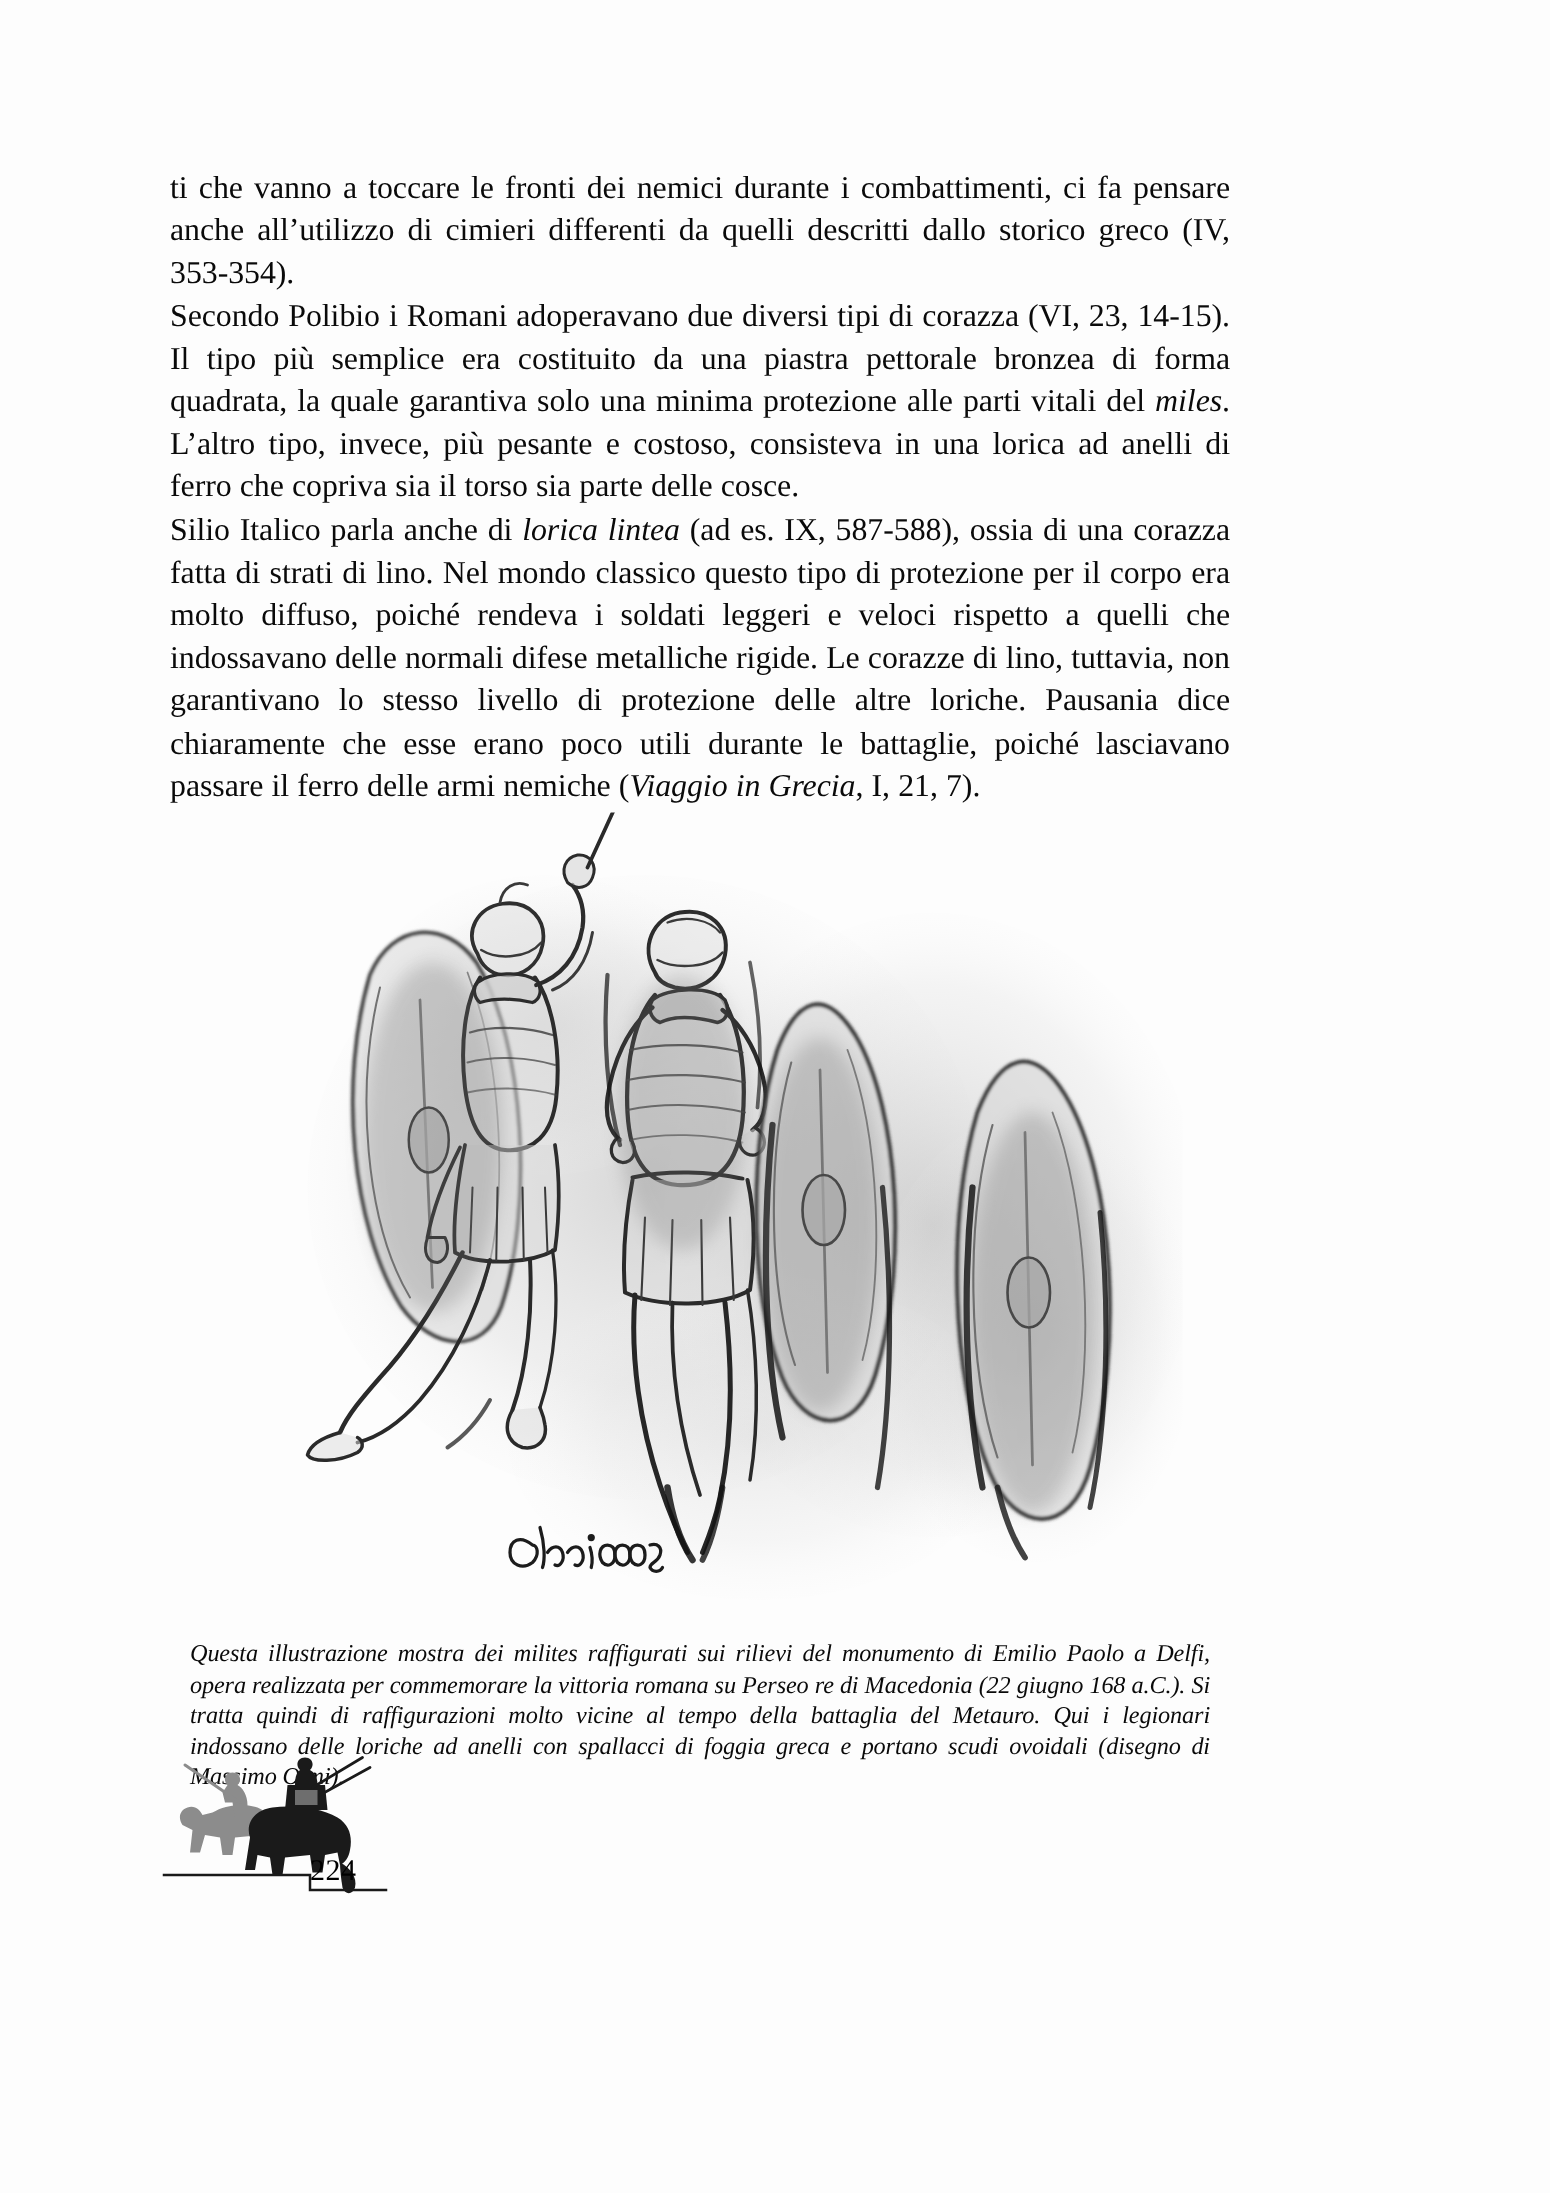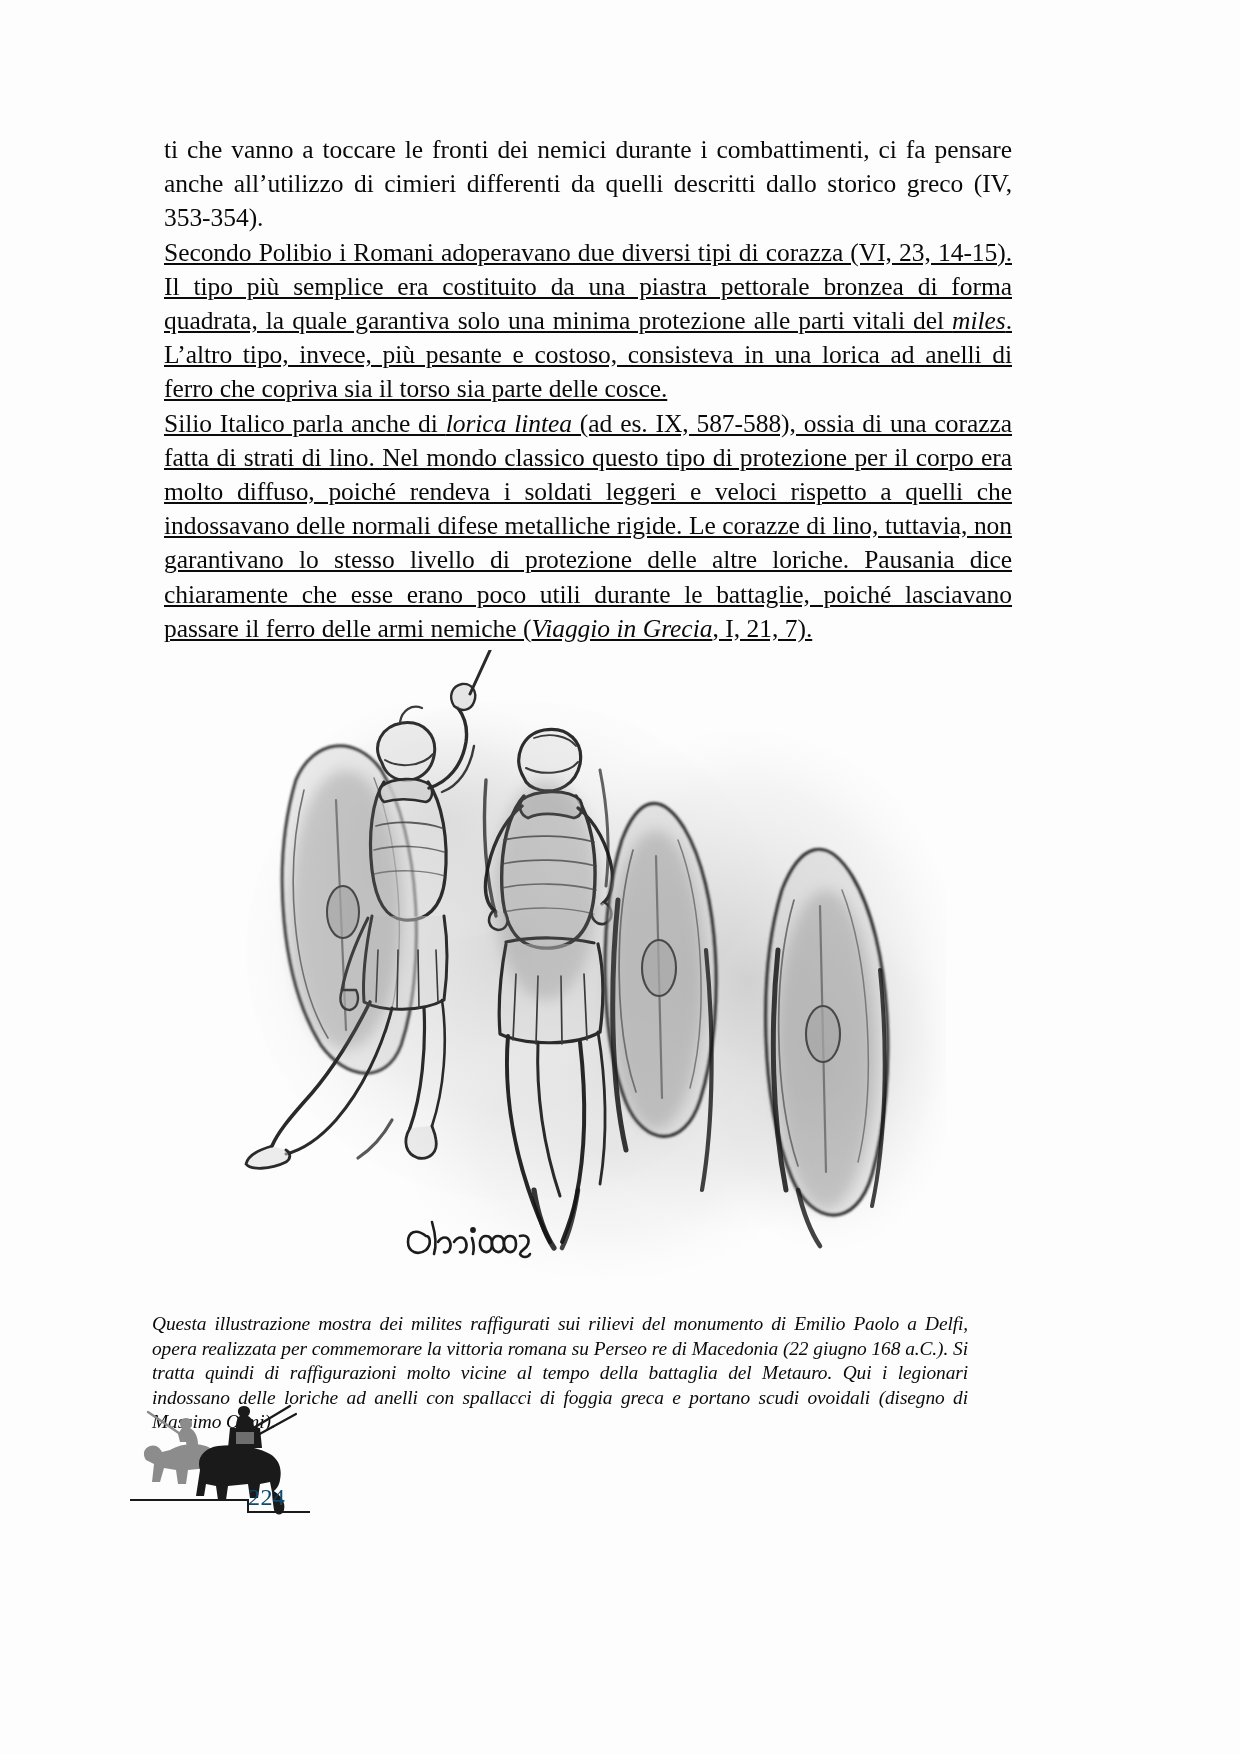--- a/index.html
+++ b/index.html
@@ -28,26 +28,25 @@
     position: absolute;
     left: 136px;
     top: 133px;
     width: 848px;
     font-size: 25.5px;
     line-height: 34.2px;
     text-align: justify;
     text-justify: inter-word;
     letter-spacing: -0.05px;
     word-spacing: 0.2px;
-    margin-left: 28px;
   }
   .bodytext p {
     margin: 0;
   }
-  .bodytext p + p { margin-top: 0px; text-decoration: underline; }
+  .bodytext p + p { margin-top: 0px; }
   .it { font-style: italic; }
 
   
   .figure {
     position: absolute;
     left: 186px;
     top: 650px;
     width: 760px;
     height: 640px;
   }
@@ -83,21 +82,21 @@
     width: 180px;
     height: 120px;
   }
   .footer .emblem svg { display: block; width: 100%; height: 100%; }
   .footer .pageno {
     position: absolute;
     left: 118px;
     top: 86px;
     font-size: 24px;
     letter-spacing: 0.4px;
-    color: #0c4a6e;
+    color: #000000;
   }
 </style>
 </head>
 <body>
 
 <div class="page">
 
   <div class="bodytext">
     <p><span>ti che vanno a toccare le fronti dei nemici durante i combattimenti, ci fa pensare anche all’utilizzo di cimieri differenti da quelli descritti dallo storico greco (IV, 353-354).</span></p>
     <p><span>Secondo Polibio i Romani adoperavano due diversi tipi di corazza (VI, 23, 14-15). Il tipo più semplice era costituito da una piastra pettorale bronzea di forma quadrata, la quale garantiva solo una minima protezione alle parti vitali del </span><span class="it">miles</span><span>. L’altro tipo, invece, più pesante e costoso, consisteva in una lorica ad anelli di ferro che copriva sia il torso sia parte delle cosce.</span></p>

